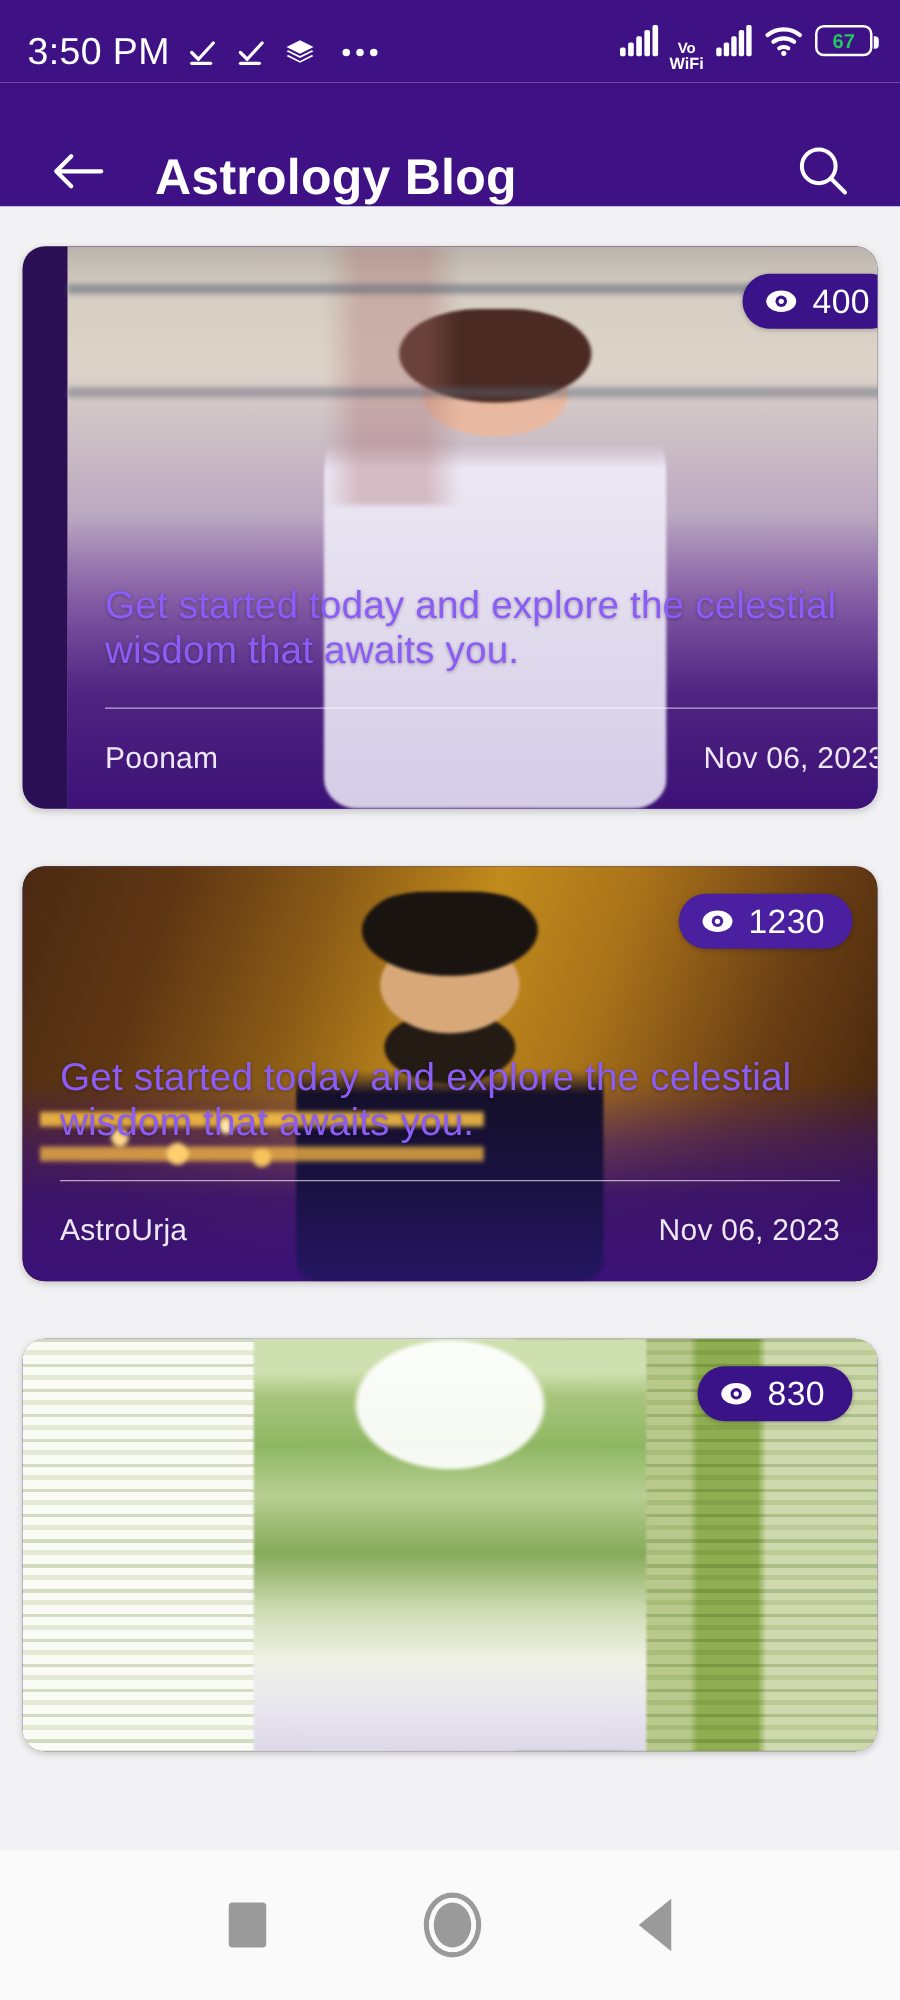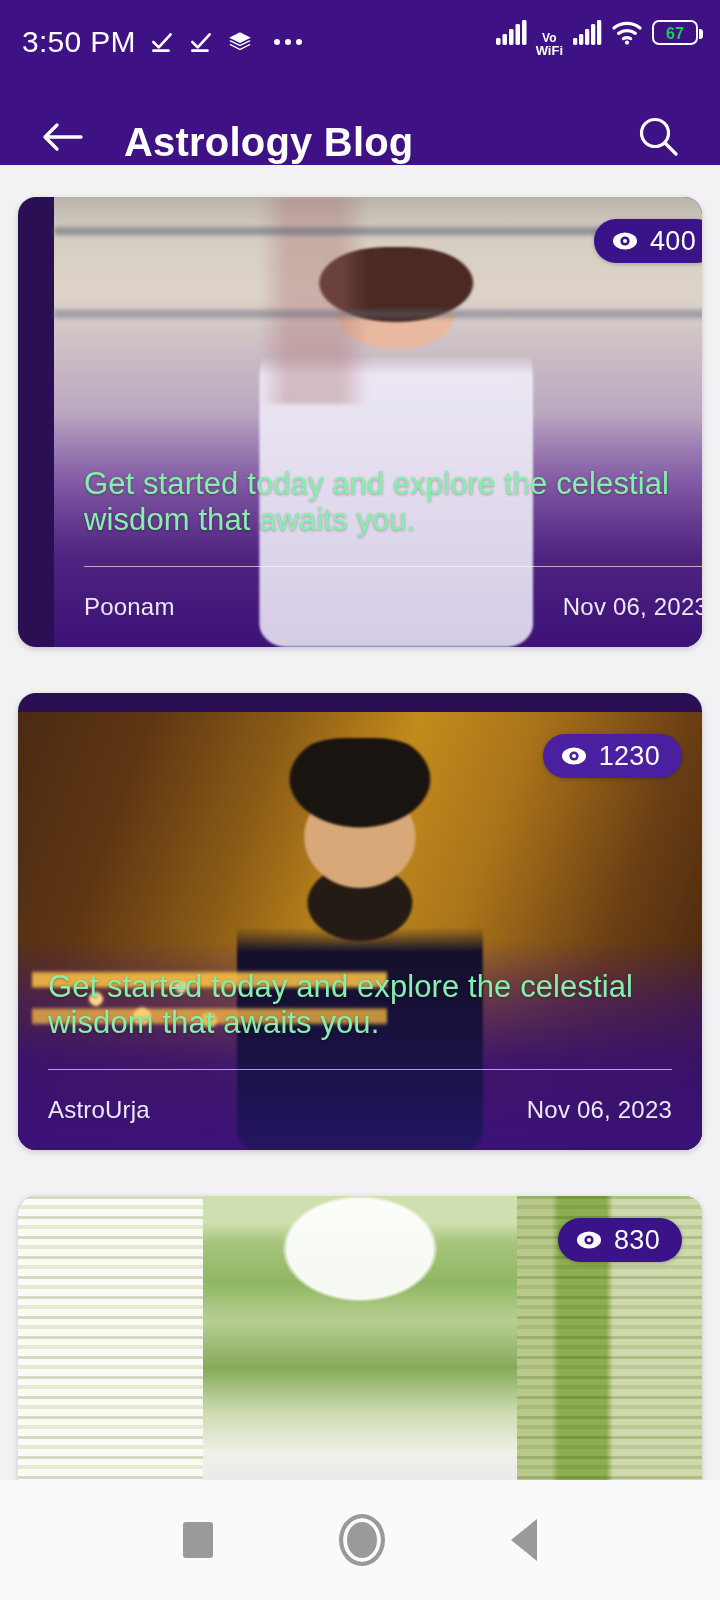--- a/index.html
+++ b/index.html
@@ -142,21 +142,21 @@
       linear-gradient(180deg, rgba(0,0,0,0) 0 24%, #e8e4ee 28%, #ded8e8 46%, #c9a96a 58% 62%, #d8d4e4 66%, #cfc9dd 100%);
     border-radius:44% 44% 12% 12%/30% 30% 8% 8%;
     filter:blur(.9px);
   }
 
   
   .overlay {
     position:absolute; left:0; right:0; bottom:0; padding:0 30px 0 30px;
   }
   .card-title {
-    font-size:31px; line-height:1.16; font-weight:400; color:#86efac;
+    font-size:31px; line-height:1.16; font-weight:400; color:#8b5cf6;
     letter-spacing:.1px; text-shadow:0 1px 3px rgba(0,0,0,.32);
   }
   .divider {
     height:1px; background:rgba(255,255,255,.62);
     margin:28px 0 0 0;
   }
   .meta {
     display:flex; align-items:center; justify-content:space-between;
     padding:26px 0 26px 0;
   }
@@ -169,21 +169,21 @@
     position:absolute; top:22px; right:20px; height:44px;
     display:flex; align-items:center; gap:12px;
     background:#3B1388; border-radius:22px; padding:0 22px 0 18px;
     box-shadow:0 1px 4px rgba(0,0,0,.25);
   }
   .views.alt { background:#4A1FA0; }
   .views-count { font-size:27px; color:#fff; font-weight:400; letter-spacing:.3px; }
 
   
   #card-1 .card-media { height:450px;margin-left:36px; }
-  #card-2 .card-media { height:438px;margin-top:19px; }
+  #card-2 .card-media { height:332px; }
   #card-3 .card-media { height:330px; }
   #card-1 .overlay { padding-bottom:0; }
 
   
   .navbar {
     position:absolute; left:0; bottom:0; width:720px; height:120px;
     background:#FBFAFB; display:flex; align-items:center;
     justify-content:space-around; padding:0 120px;
   }
   .nav-recents { width:30px; height:36px; background:#9A9A9A; border-radius:3px; }

